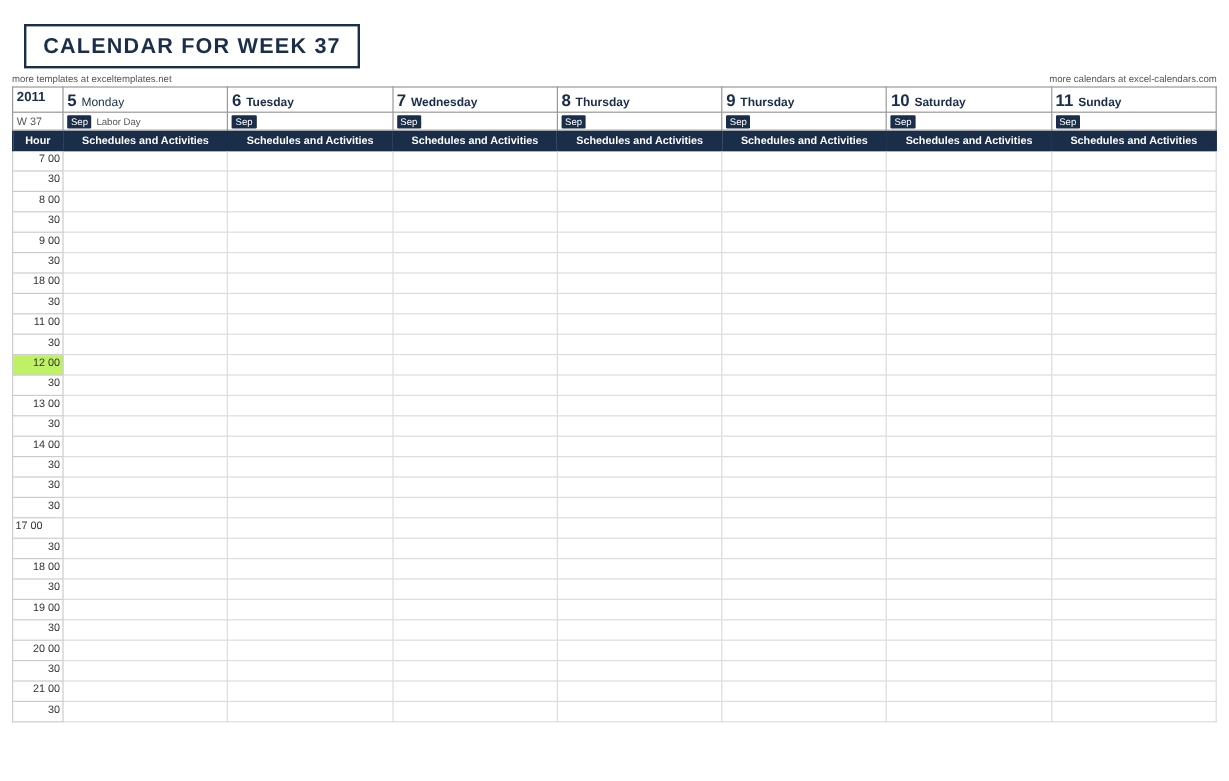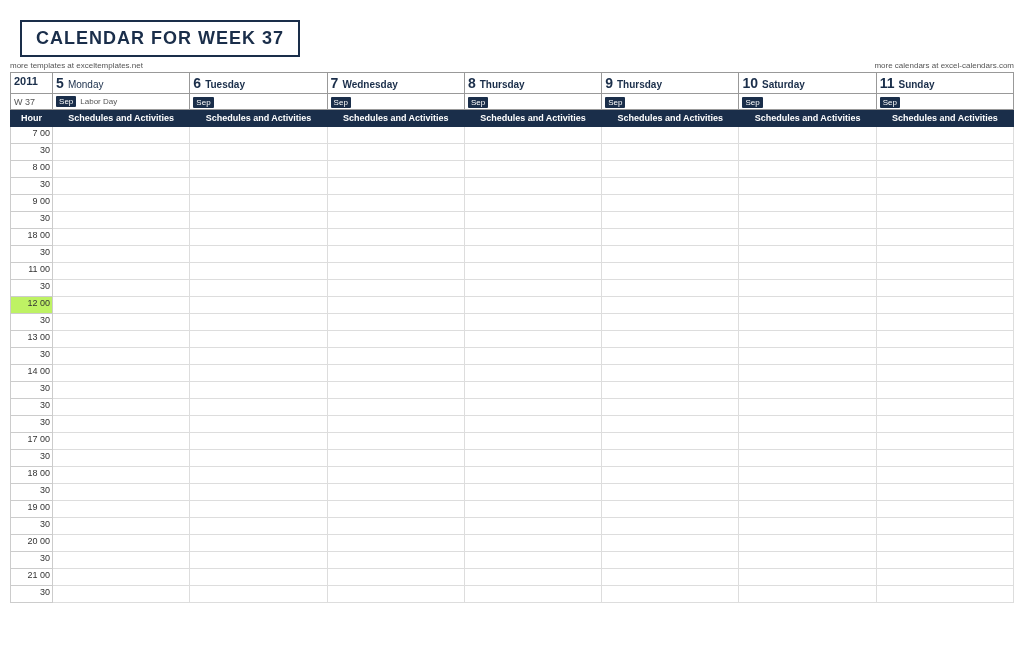--- a/index.html
+++ b/index.html
@@ -357,21 +357,21 @@
             <td style="border: 1px solid rgb(204, 204, 204); padding: 1px 2px; vertical-align: top; text-align: right; font-size: 9px; color: rgb(51, 51, 51); background: rgb(255, 255, 255); height: 17px; white-space: nowrap;">  30</td>
             <td style="border-width: 1px; border-style: solid; border-color: rgb(232, 232, 232) rgb(221, 221, 221) rgb(221, 221, 221); border-image: initial; height: 17px;"></td>
             <td style="border-width: 1px; border-style: solid; border-color: rgb(232, 232, 232) rgb(221, 221, 221) rgb(221, 221, 221); border-image: initial; height: 17px;"></td>
             <td style="border-width: 1px; border-style: solid; border-color: rgb(232, 232, 232) rgb(221, 221, 221) rgb(221, 221, 221); border-image: initial; height: 17px;"></td>
             <td style="border-width: 1px; border-style: solid; border-color: rgb(232, 232, 232) rgb(221, 221, 221) rgb(221, 221, 221); border-image: initial; height: 17px;"></td>
             <td style="border-width: 1px; border-style: solid; border-color: rgb(232, 232, 232) rgb(221, 221, 221) rgb(221, 221, 221); border-image: initial; height: 17px;"></td>
             <td style="border-width: 1px; border-style: solid; border-color: rgb(232, 232, 232) rgb(221, 221, 221) rgb(221, 221, 221); border-image: initial; height: 17px;"></td>
             <td style="border-width: 1px; border-style: solid; border-color: rgb(232, 232, 232) rgb(221, 221, 221) rgb(221, 221, 221); border-image: initial; height: 17px;"></td>
           </tr>
           <tr>
-            <td style="border: 1px solid rgb(204, 204, 204); padding: 1px 2px; vertical-align: top; text-align: right; font-size: 9px; color: rgb(51, 51, 51); background: rgb(255, 255, 255); height: 17px; white-space: nowrap;">17 00</td>
+            <td style="border: 1px solid rgb(204, 204, 204); padding: 1px 2px; vertical-align: top; text-align: left; font-size: 9px; color: rgb(51, 51, 51); background: rgb(255, 255, 255); height: 17px; white-space: nowrap;">17 00</td>
             <td style="border-width: 1px; border-style: solid; border-color: rgb(204, 204, 204) rgb(221, 221, 221) rgb(221, 221, 221); border-image: initial; height: 17px;"></td>
             <td style="border-width: 1px; border-style: solid; border-color: rgb(204, 204, 204) rgb(221, 221, 221) rgb(221, 221, 221); border-image: initial; height: 17px;"></td>
             <td style="border-width: 1px; border-style: solid; border-color: rgb(204, 204, 204) rgb(221, 221, 221) rgb(221, 221, 221); border-image: initial; height: 17px;"></td>
             <td style="border-width: 1px; border-style: solid; border-color: rgb(204, 204, 204) rgb(221, 221, 221) rgb(221, 221, 221); border-image: initial; height: 17px;"></td>
             <td style="border-width: 1px; border-style: solid; border-color: rgb(204, 204, 204) rgb(221, 221, 221) rgb(221, 221, 221); border-image: initial; height: 17px;"></td>
             <td style="border-width: 1px; border-style: solid; border-color: rgb(204, 204, 204) rgb(221, 221, 221) rgb(221, 221, 221); border-image: initial; height: 17px;"></td>
             <td style="border-width: 1px; border-style: solid; border-color: rgb(204, 204, 204) rgb(221, 221, 221) rgb(221, 221, 221); border-image: initial; height: 17px;"></td>
           </tr>
           <tr>
             <td style="border: 1px solid rgb(204, 204, 204); padding: 1px 2px; vertical-align: top; text-align: right; font-size: 9px; color: rgb(51, 51, 51); background: rgb(255, 255, 255); height: 17px; white-space: nowrap;">  30</td>

